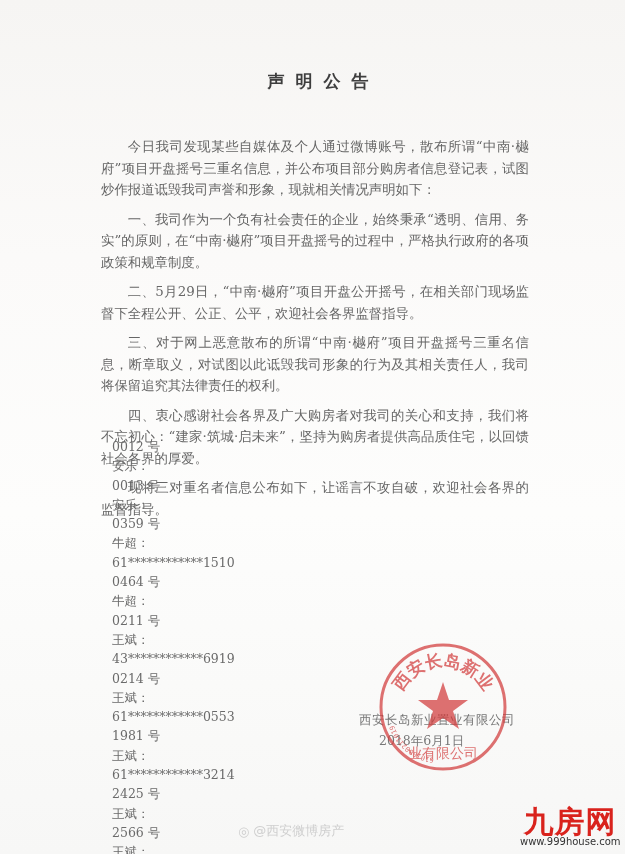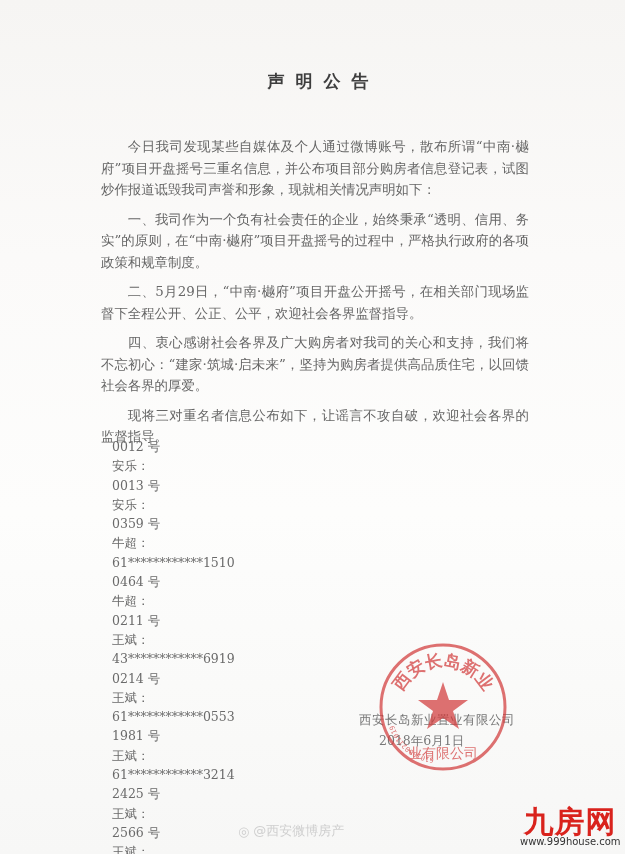--- a/index.html
+++ b/index.html
@@ -68,20 +68,21 @@
 <body>
 
 <div class="page">
 
   <div class="title">声明公告</div>
 
   <div class="body">
     <p>今日我司发现某些自媒体及个人通过微博账号，散布所谓“中南·樾府”项目开盘摇号三重名信息，并公布项目部分购房者信息登记表，试图炒作报道诋毁我司声誉和形象，现就相关情况声明如下：</p>
     <p>一、我司作为一个负有社会责任的企业，始终秉承“透明、信用、务实”的原则，在“中南·樾府”项目开盘摇号的过程中，严格执行政府的各项政策和规章制度。</p>
     <p>二、5月29日，“中南·樾府”项目开盘公开摇号，在相关部门现场监督下全程公开、公正、公平，欢迎社会各界监督指导。</p>
+    <p>三、对于网上恶意散布的所谓“中南·樾府”项目开盘摇号三重名信息，断章取义，对试图以此诋毁我司形象的行为及其相关责任人，我司将保留追究其法律责任的权利。</p>
     <p>四、衷心感谢社会各界及广大购房者对我司的关心和支持，我们将不忘初心：“建家·筑城·启未来”，坚持为购房者提供高品质住宅，以回馈社会各界的厚爱。</p>
     <p>现将三对重名者信息公布如下，让谣言不攻自破，欢迎社会各界的监督指导。</p>
   </div>
 
   <div class="list">
     <div class="row">
         <span class="no">0012 号</span>
         <span>安乐：</span>
       </div>
     <div class="row">

